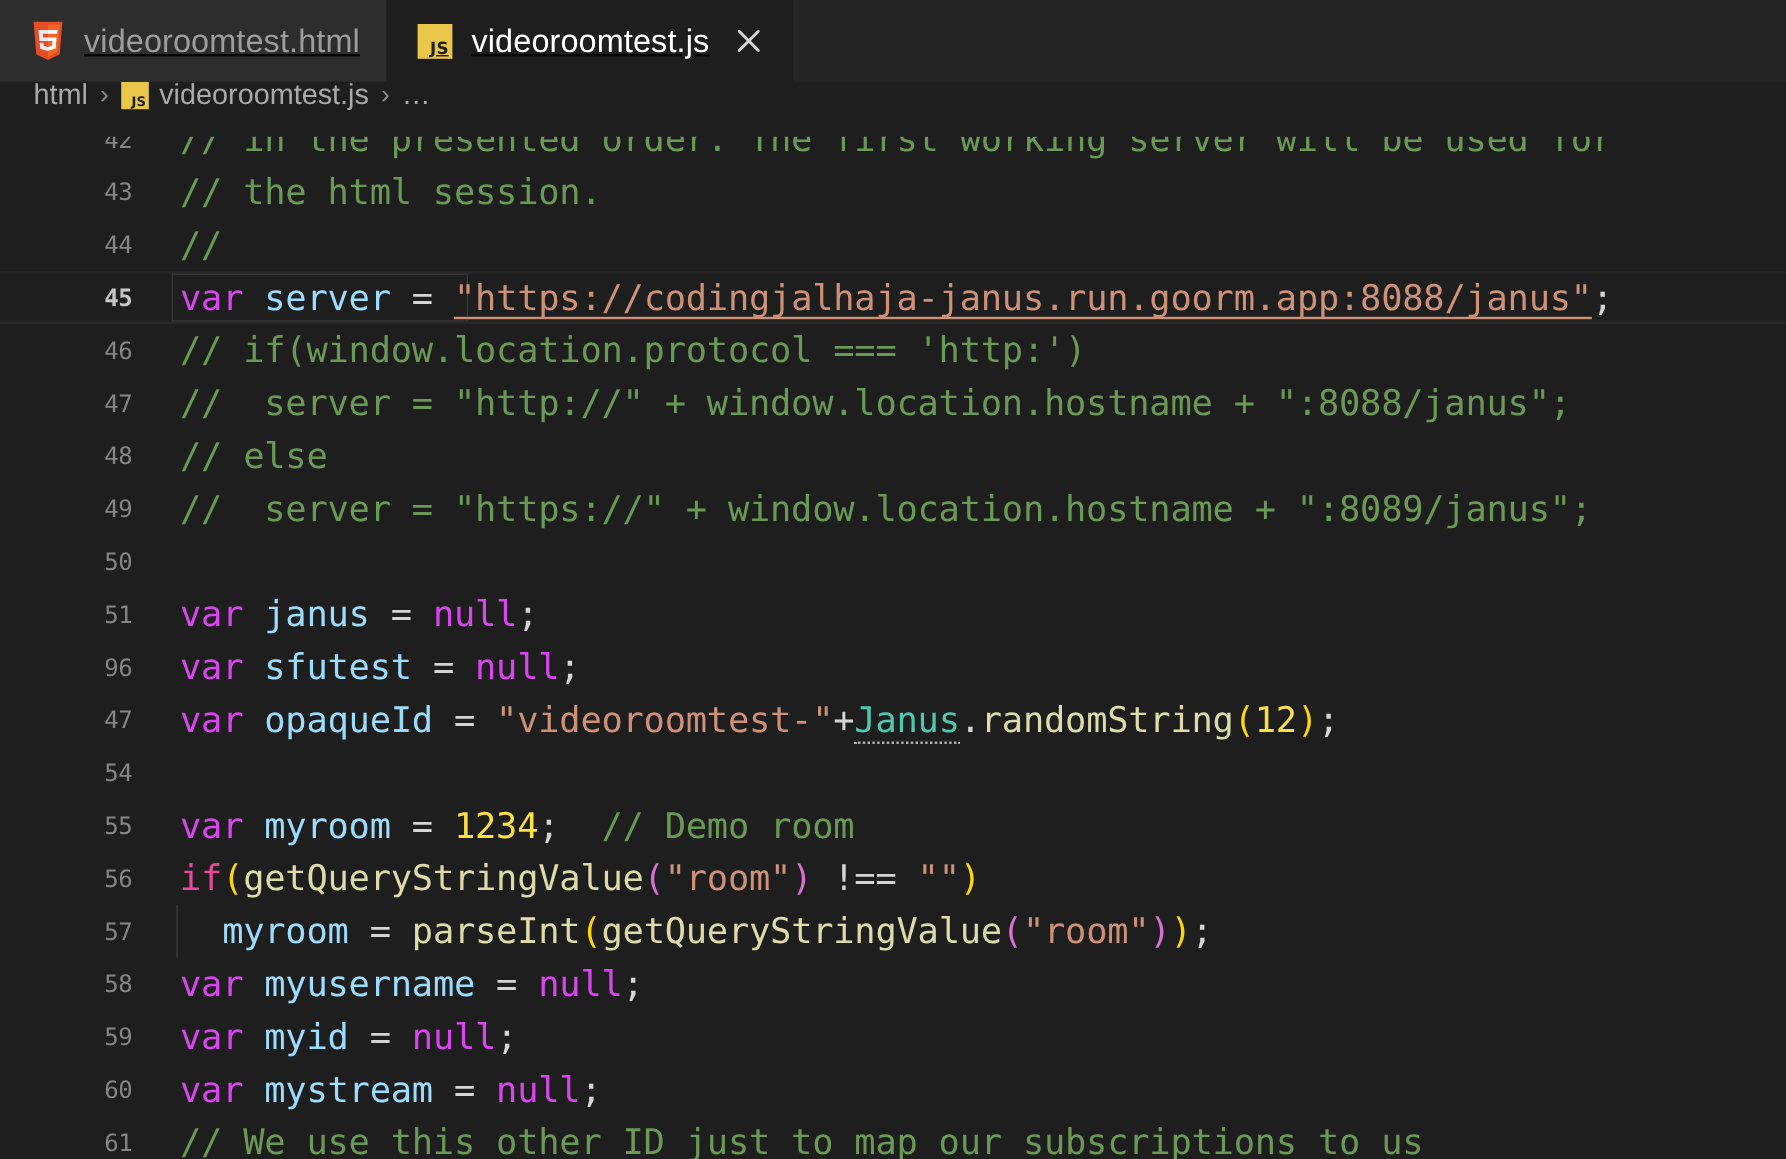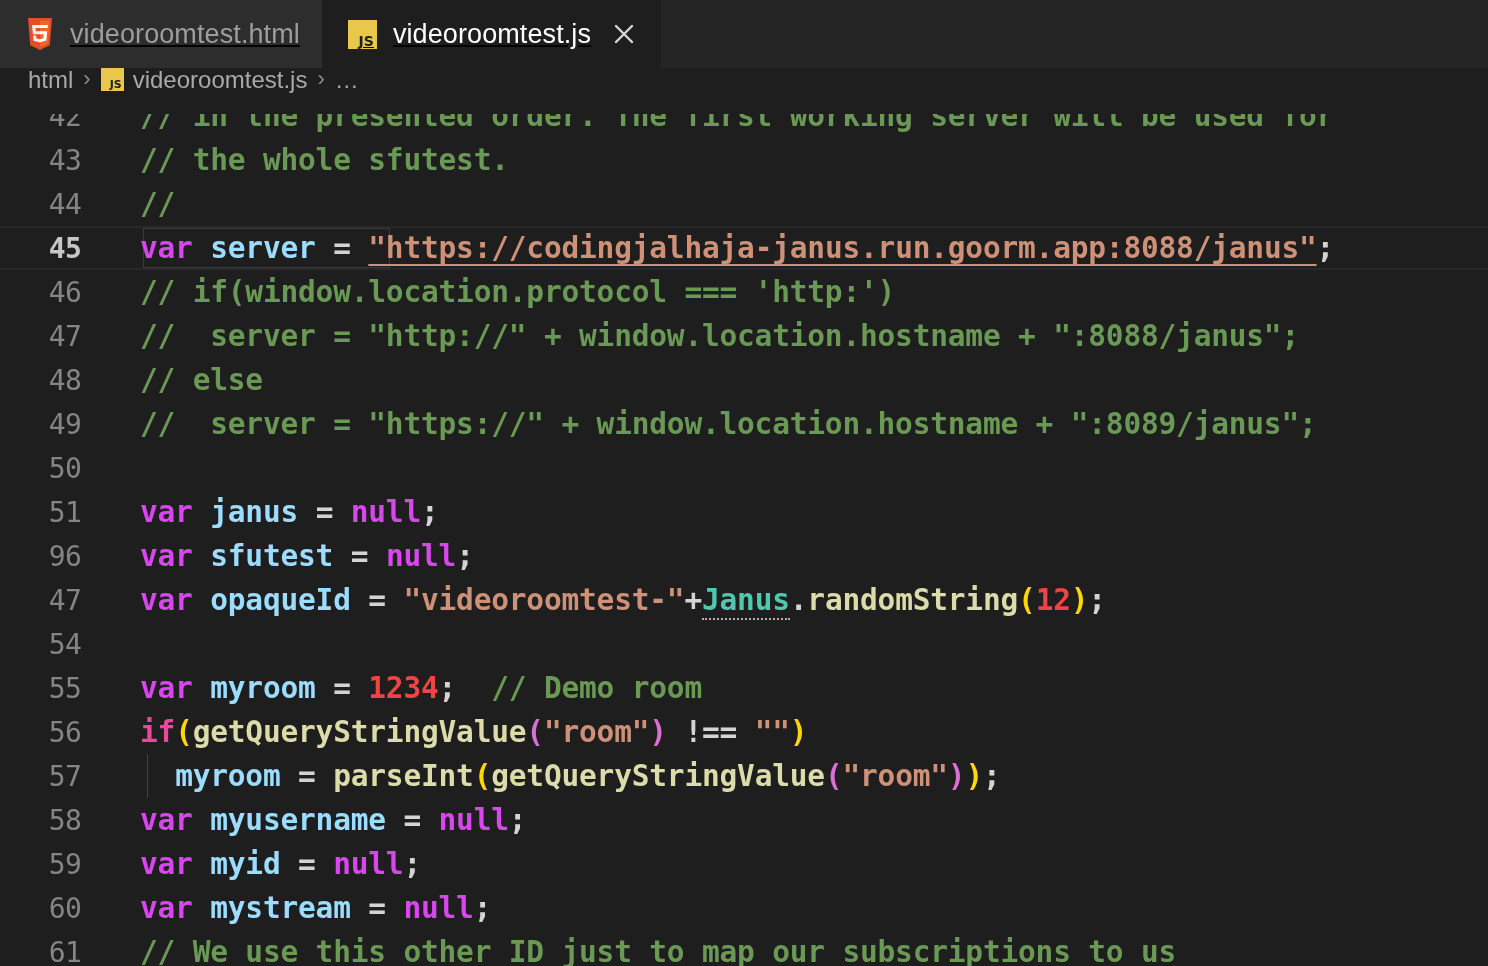--- a/index.html
+++ b/index.html
@@ -129,41 +129,39 @@
     position: absolute;
     left: 0; right: 0; top: 0; bottom: 0;
     border-top: 2px solid #282828;
     border-bottom: 2px solid #282828;
     box-sizing: border-box;
     pointer-events: none;
   }
   .lnum {
     width: 110px;
     flex: 0 0 110px;
-    text-align: center;
+    text-align: right;
     color: #858585;
-    font-size: 28px;
+    font-size: 20px;
     letter-spacing: -0.5px;
     user-select: none;
     position: relative;
     z-index: 2;
-    margin-left: 10px;
   }
   .row.current .lnum {
     color: #c6c6c6;
     font-weight: bold;
   }
   .ltext {
-    margin-left: 20px;
+    margin-left: 40px;
     white-space: pre;
     color: #d4d4d4;
     position: relative;
     z-index: 2;
     letter-spacing: -0.2px;
-    font-weight: bold;
   }
   .row.current .cursor-box {
     position: absolute;
     left: 143px;
     top: 2px;
     height: 40px;
     border: 1px solid #3a3a3a;
     box-sizing: border-box;
     pointer-events: none;
     z-index: 1;
@@ -176,21 +174,21 @@
     background: #404040;
     z-index: 1;
   }
 
   
   .t-com  { color: #6a9955; }
   .t-kw   { color: #d946ef; }   
   .t-ctl  { color: #ec4899; }   
   .t-var  { color: #9cdcfe; }   
   .t-str  { color: #ce9178; }   
-  .t-num  { color: #ef4444; }   
+  .t-num  { color: #fde047; }   
   .t-fn   { color: #dcdcaa; }   
   .t-cls  { color: #4ec9b0; }
   .t-op   { color: #d4d4d4; }
   .t-p1   { color: #ffd700; }   
   .t-p2   { color: #da70d6; }   
   .t-link { text-decoration: underline; text-underline-offset: 6px; text-decoration-thickness: 2px; }
   .t-hint {
     border-bottom: 2px dotted #b0b0b0;
     padding-bottom: 1px;
   }
@@ -239,21 +237,21 @@
 </div>
 
 <div id="editor">
   <div id="code-lines">
       <div class="row">
         <div class="lnum">42</div>
         <div class="ltext"><span class="t-com">// in the presented order. The first working server will be used for</span></div>
       </div>
       <div class="row">
         <div class="lnum">43</div>
-        <div class="ltext"><span class="t-com">// the whole sfutest.</span></div>
+        <div class="ltext"><span class="t-com">// the html session.</span></div>
       </div>
       <div class="row">
         <div class="lnum">44</div>
         <div class="ltext"><span class="t-com">//</span></div>
       </div>
       <div class="row current">
         <div class="line-bg"></div>
         <div class="cursor-box" style="width: 247.4px;"></div>
         <div class="lnum">45</div>
         <div class="ltext"><span class="t-kw">var</span><span class="t-op"> </span><span class="t-var">server</span><span class="t-op"> </span><span class="t-op">=</span><span class="t-op"> </span><span class="t-str t-link">"https://codingjalhaja-janus.run.goorm.app:8088/janus"</span><span class="t-op">;</span></div>

